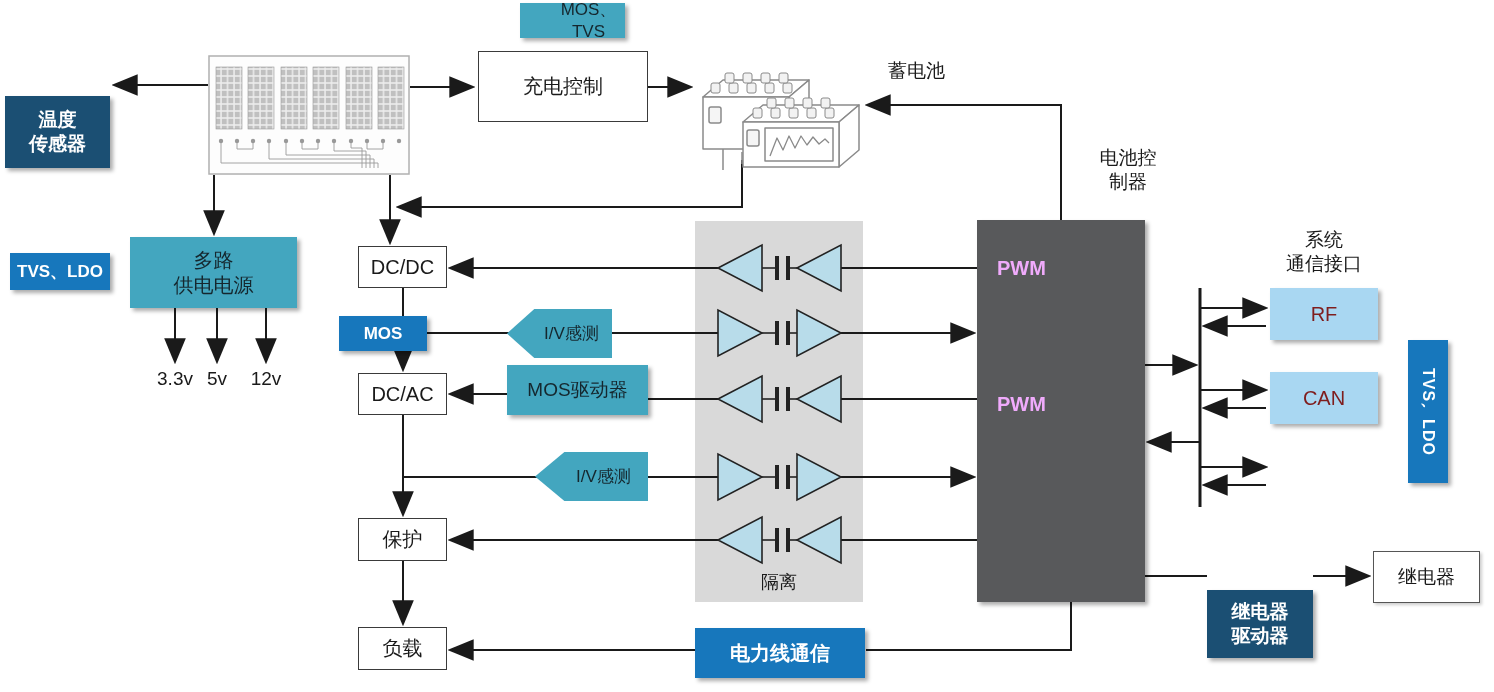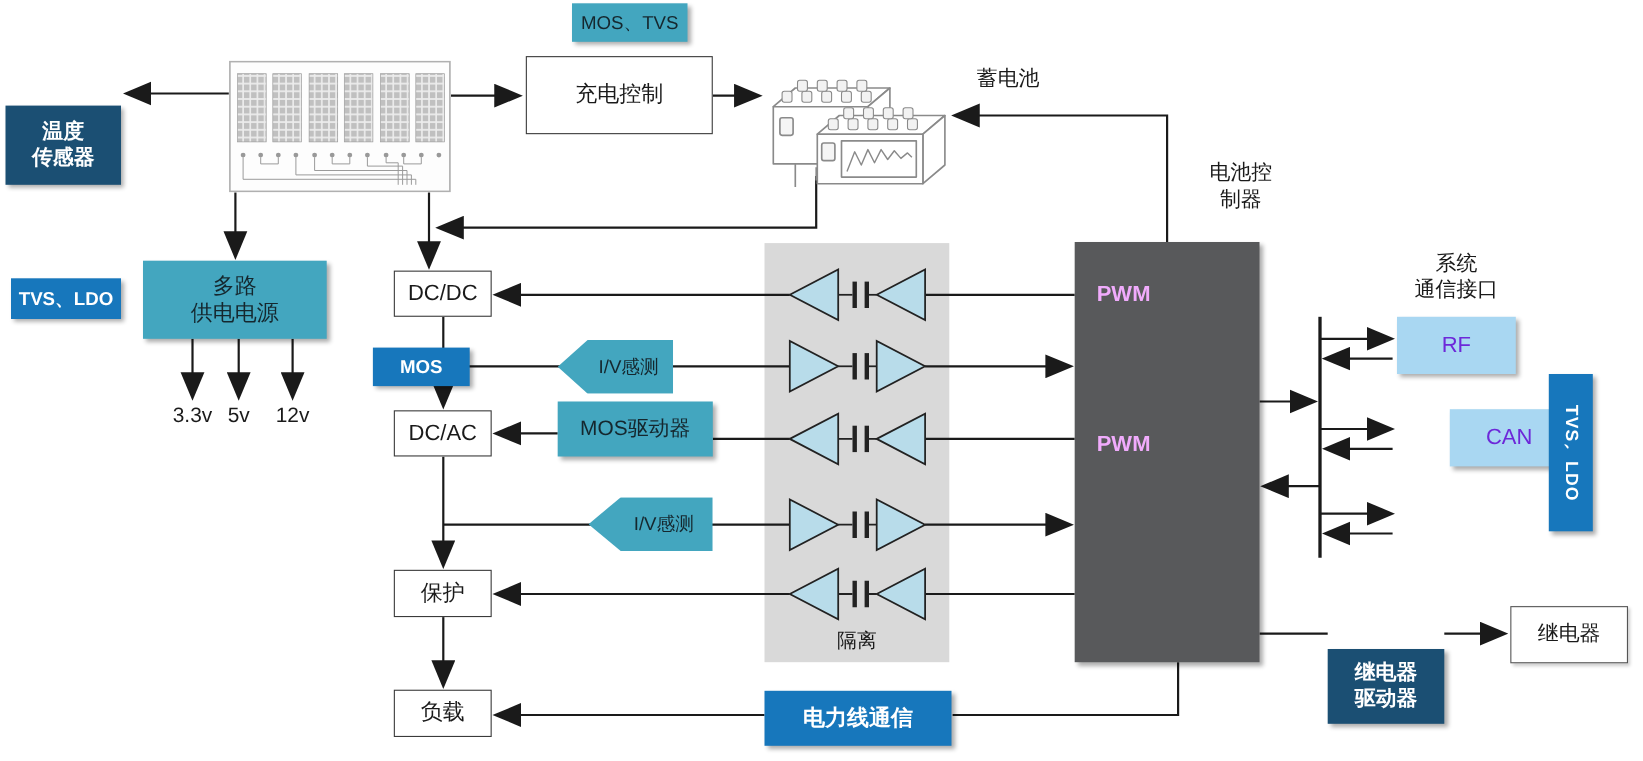--- a/index.html
+++ b/index.html
@@ -4,21 +4,21 @@
 <style>
   html,body{margin:0;padding:0;background:#fff;}
   #stage{position:relative;width:1494px;height:692px;background:#ffffff;overflow:hidden;
          font-family:"Liberation Sans", sans-serif;color:#1a1a1a;}
   .abs{position:absolute;box-sizing:border-box;}
   .box{position:absolute;box-sizing:border-box;display:flex;align-items:center;justify-content:center;
        text-align:center;line-height:1.25;}
   .navy{background:#1B4F73;color:#fff;font-weight:bold;margin-top:48px;}
   .blue{background:#1777BC;color:#fff;font-weight:bold;}
   .teal{background:#43A6BF;color:#15272e;}
-  .lblue{background:#A9D7F2;color:#6d28d9;}
+  .lblue{background:#A9D7F2;color:#7f1d1d;}
   .whitebox{background:#fff;border:1.6px solid #3a3a3a;}
   .darkbox{background:#58595B;color:#f0abfc;}
   .shadow{box-shadow:3px 3px 4px rgba(0,0,0,.33);}
   .preline{white-space:pre-line;}
   .pent{clip-path:polygon(0% 50%, 26% 0%, 100% 0%, 100% 100%, 26% 100%);padding-left:24px;}
   .vtext{writing-mode:vertical-rl;letter-spacing:1px;}
   svg{display:block;}
   #connectors{position:absolute;left:0;top:0;z-index:1;}
   .z2{z-index:2;}
   .z0{z-index:0;}
@@ -212,21 +212,21 @@
       </g>
       <rect x="52" y="78" width="12" height="16" rx="2" fill="#f5f5f5"></rect>
       <rect x="70" y="76" width="68" height="33" fill="#fff"></rect>
       <polyline points="75,104 82,86 88,98 94,84 100,96 106,84 112,93 118,85 124,92 130,87 134,91" fill="none" stroke-width="1.3"></polyline>
     </g>
   </svg>
 
   <div class="box navy shadow z2 preline" style="left:5px;top:48px;width:105px;height:72px;font-size:19px;">温度
 传感器</div>
 
-  <div class="box teal shadow z2" style="left:520px;top:3px;width:105px;height:35px;font-size:17px;">MOS、TVS</div>
+  <div class="box teal shadow z2" style="left:520px;top:3px;width:105px;height:35px;font-size:17px;padding-left:32px;">MOS、TVS</div>
 
   <div class="box whitebox z2" style="left:478px;top:51px;width:170px;height:71px;font-size:20px;">充电控制</div>
 
   <div class="abs z2" style="left:888px;top:58px;font-size:19px;">蓄电池</div>
 
   <div class="box z2 preline" style="left:1090px;top:146px;width:76px;height:48px;font-size:19px;">电池控
 制器</div>
 
   <div class="box blue shadow z2" style="left:10px;top:253px;width:100px;height:37px;font-size:17px;">TVS、LDO</div>
 
@@ -258,21 +258,21 @@
   <div class="box darkbox shadow z2" style="left:977px;top:220px;width:168px;height:382px;">
     <span class="abs" style="left:20px;top:36px;font-size:20px;font-weight:bold;">PWM</span>
     <span class="abs" style="left:20px;top:172px;font-size:20px;font-weight:bold;">PWM</span>
   </div>
 
   <div class="box z2 preline" style="left:1268px;top:226px;width:112px;height:52px;font-size:19px;">系统
 通信接口</div>
 
   <div class="box lblue shadow z2" style="left:1270px;top:288px;width:108px;height:52px;font-size:20px;">RF</div>
 
-  <div class="box lblue shadow z2" style="left:1270px;top:372px;width:108px;height:52px;font-size:20px;margin-left:48px;">CAN</div>
+  <div class="box lblue shadow z2" style="left:1270px;top:372px;width:108px;height:52px;font-size:20px;">CAN</div>
 
 
   <div class="box blue shadow z2 vtext" style="left:1408px;top:340px;width:40px;height:143px;font-size:16px;">TVS、LDO</div>
 
   <div class="box navy shadow z2 preline" style="left:1207px;top:542px;width:106px;height:68px;font-size:19px;">继电器
 驱动器</div>
 
   <div class="box whitebox z2" style="left:1373px;top:551px;width:107px;height:52px;font-size:19px;border-color:#555;box-shadow:2px 2px 3px rgba(0,0,0,.2);">继电器</div>
 
   <div class="box blue shadow z2" style="left:695px;top:628px;width:170px;height:50px;font-size:20px;">电力线通信</div>

